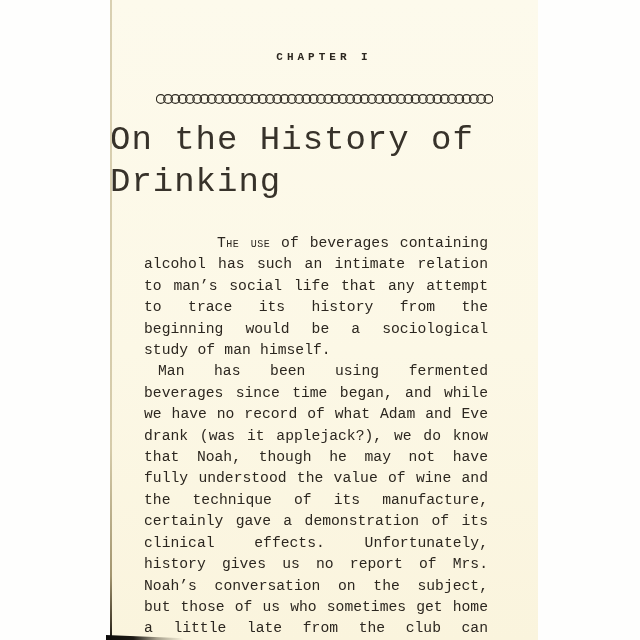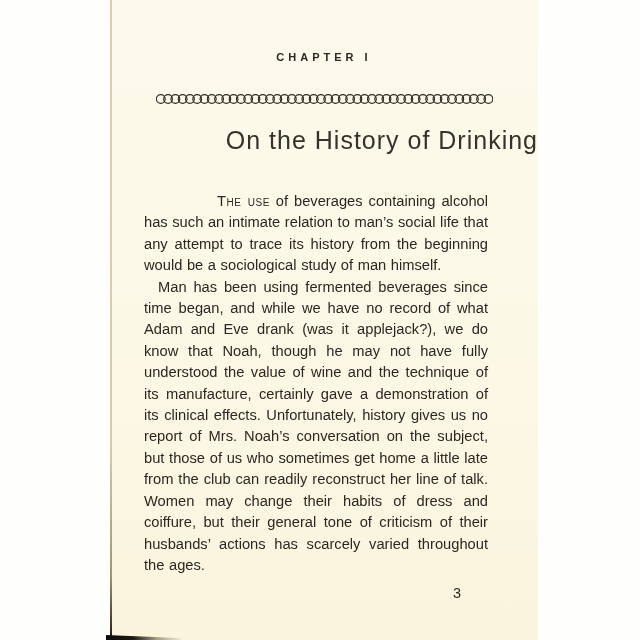--- a/index.html
+++ b/index.html
@@ -2,21 +2,21 @@
 <html><head>
 <meta charset="utf-8">
 <style>
   html, body { margin: 0; padding: 0; }
   .canvas {
     position: relative;
     width: 640px;
     height: 640px;
     background: #fefefd;
     overflow: hidden;
-    font-family: Liberation Sans, sans-serif;
+    font-family: Liberation Mono, monospace;
   }
   .book-page {
     position: absolute;
     left: 110px;
     top: 0;
     width: 428px;
     height: 640px;
     background: linear-gradient(180deg, #fdfaec 0%, #fcf8e6 55%, #faf4dd 100%);
     box-sizing: border-box;
   }
@@ -43,23 +43,23 @@
     letter-spacing: 4px;
     color: #2c2720;
   }
   .ornament-wrap {
     margin-top: 30px;
     text-align: center;
     line-height: 0;
   }
   .ornament-wrap svg { display: inline-block; }
   .title {
-    margin: 14px 0 0 8px;
-    text-align: right;
-    font-size: 25px;
+    margin: 14px 0 0 0;
+    text-align: left;
+    font-size: 34px;
     font-weight: 400;
     letter-spacing: 1px;
     line-height: 42px;
     color: #37322a;
   }
   .body {
     margin-top: 30px;
     padding-left: 34px;
     padding-right: 50px;
     font-size: 14.7px;

